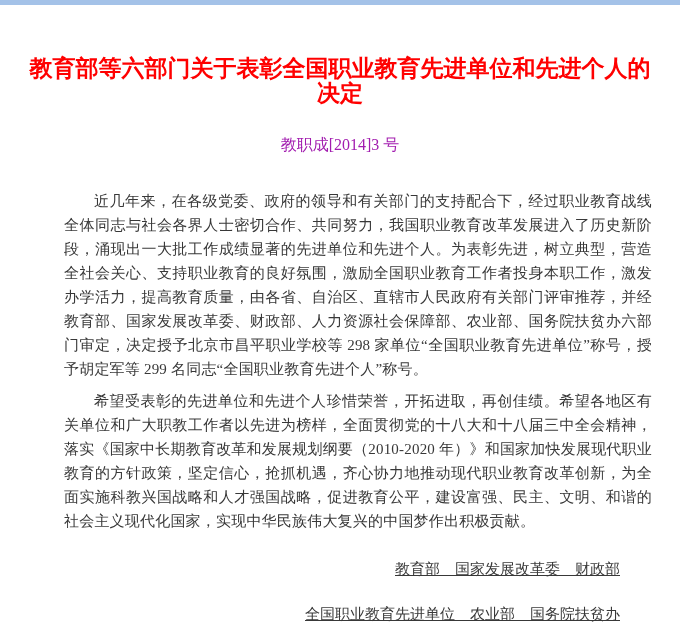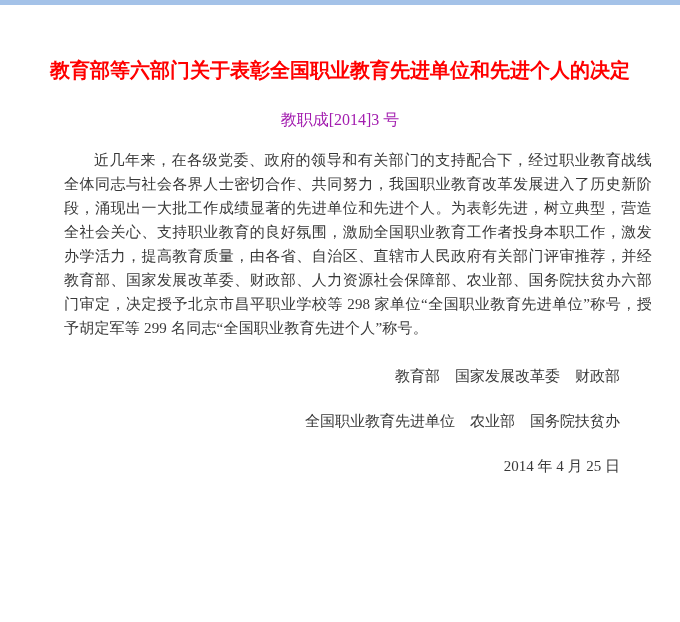--- a/index.html
+++ b/index.html
@@ -17,71 +17,73 @@
     color: #383838;
   }
   .top-bar {
     width: 100%;
     height: 5px;
     background: #a4c2e8;
   }
   .doc-title {
     margin: 53px 20px 0 20px;
     text-align: center;
-    font-size: 20px;
+    font-size: 23px;
     line-height: 25px;
     font-weight: bold;
     color: #ff0000;
-    font-family: Liberation Serif, serif;
+    font-family: Liberation Mono, monospace;
   }
   .doc-number {
     margin-top: 26px;
     text-align: center;
     font-size: 16px;
     line-height: 21px;
     color: #a21caf;
   }
   .doc-body {
-    margin-top: 18px;
+    margin-top: 34px;
     padding: 0 28px 0 64px;
     font-size: 15px;
     line-height: 24px;
     text-align: justify;
     letter-spacing: 0.2px;
   }
   .doc-body p {
     margin: 0 0 8px 0;
     text-indent: 2em;
   }
   .signature-block {
     margin-top: 26px;
     padding-right: 60px;
     text-align: right;
     font-size: 15px;
     line-height: 21px;
   }
   .signature-line {
     margin-bottom: 24px;
+    text-decoration: underline;
   }
   .doc-date {
     margin-top: 0;
   }
 </style>
 </head>
 <body>
 
 <div class="page">
   <div class="top-bar"></div>
 
   <h1 class="doc-title">教育部等六部门关于表彰全国职业教育先进单位和先进个人的决定</h1>
 
   <div class="doc-number">教职成[2014]3 号</div>
 
   <div class="doc-body">
     <p>近几年来，在各级党委、政府的领导和有关部门的支持配合下，经过职业教育战线全体同志与社会各界人士密切合作、共同努力，我国职业教育改革发展进入了历史新阶段，涌现出一大批工作成绩显著的先进单位和先进个人。为表彰先进，树立典型，营造全社会关心、支持职业教育的良好氛围，激励全国职业教育工作者投身本职工作，激发办学活力，提高教育质量，由各省、自治区、直辖市人民政府有关部门评审推荐，并经教育部、国家发展改革委、财政部、人力资源社会保障部、农业部、国务院扶贫办六部门审定，决定授予北京市昌平职业学校等 298 家单位“全国职业教育先进单位”称号，授予胡定军等 299 名同志“全国职业教育先进个人”称号。</p>
+    <p>希望受表彰的先进单位和先进个人珍惜荣誉，开拓进取，再创佳绩。希望各地区有关单位和广大职教工作者以先进为榜样，全面贯彻党的十八大和十八届三中全会精神，落实《国家中长期教育改革和发展规划纲要（2010-2020 年）》和国家加快发展现代职业教育的方针政策，坚定信心，抢抓机遇，齐心协力地推动现代职业教育改革创新，为全面实施科教兴国战略和人才强国战略，促进教育公平，建设富强、民主、文明、和谐的社会主义现代化国家，实现中华民族伟大复兴的中国梦作出积极贡献。</p>
   </div>
 
   <div class="signature-block">
     <div class="signature-line">教育部　国家发展改革委　财政部</div>
     <div class="signature-line">全国职业教育先进单位　农业部　国务院扶贫办</div>
     <div class="doc-date">2014 年 4 月 25 日</div>
   </div>
 </div>
 
 </body></html>

